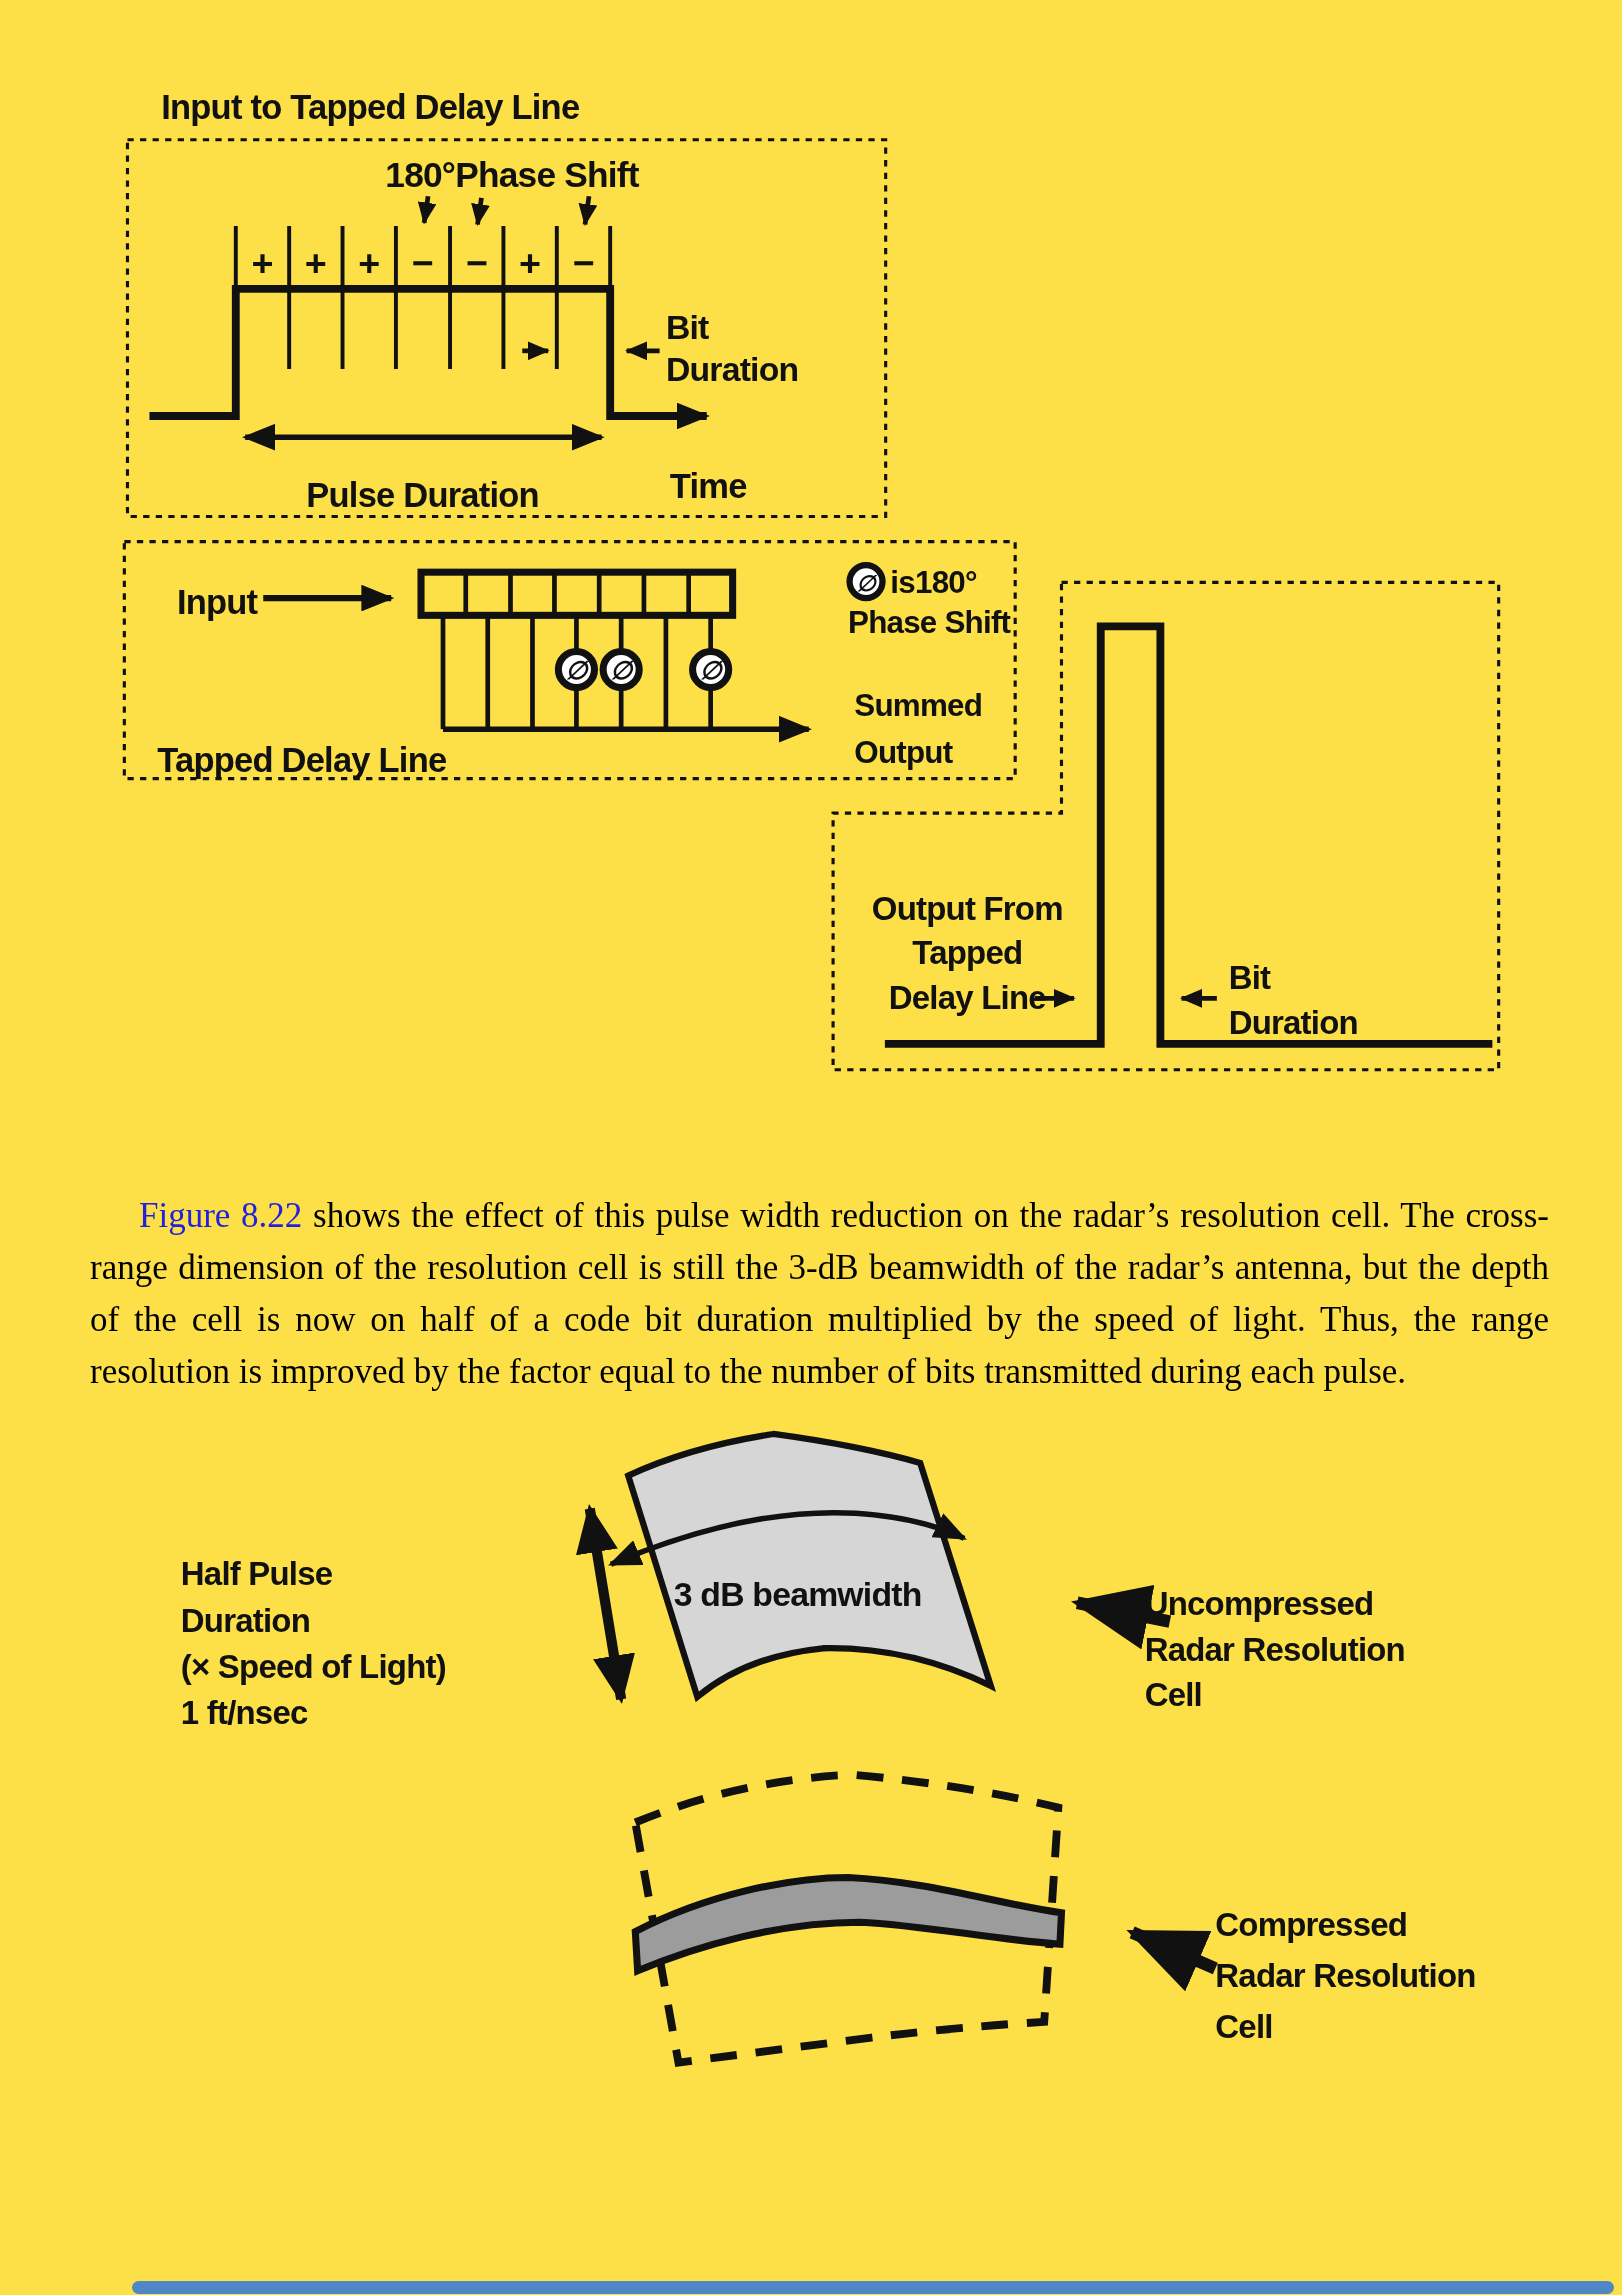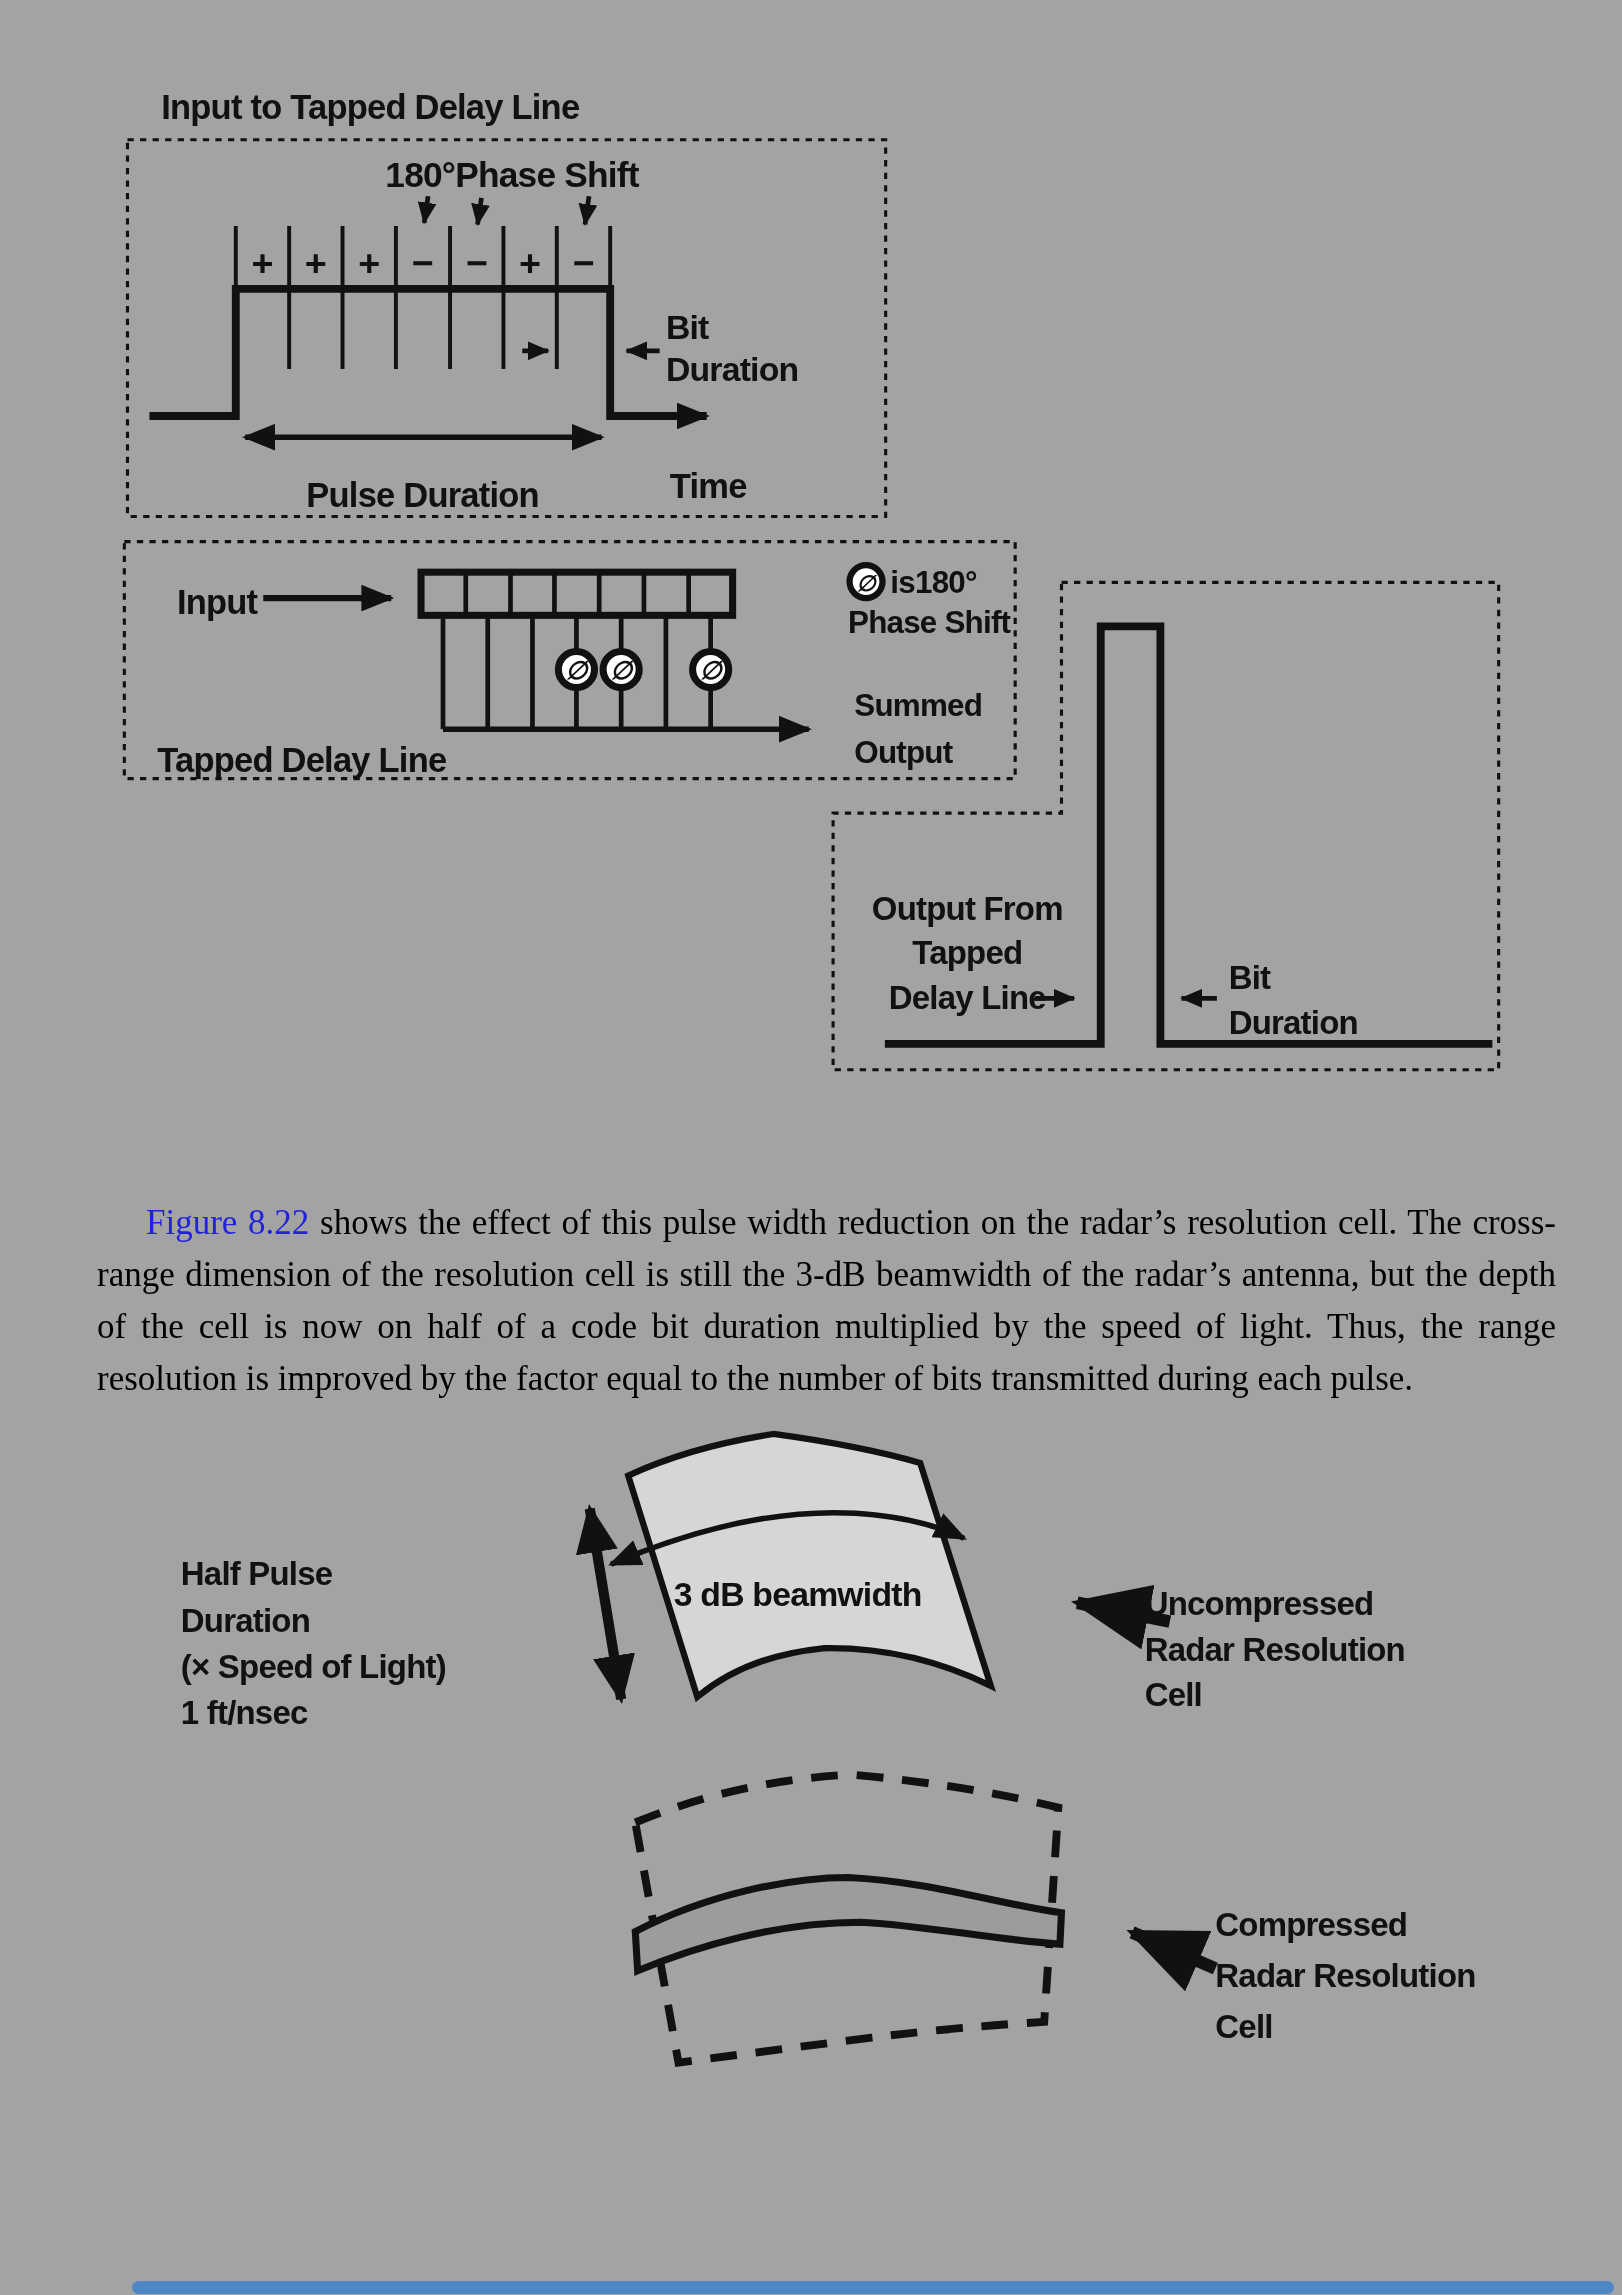--- a/index.html
+++ b/index.html
@@ -2,29 +2,29 @@
 <html style="font-size:12.6px"><head>
 <meta charset="utf-8">
 <style>
   html,body{margin:0;padding:0;background:#e8e8e8;}
   #page{position:relative;width:1623px;height:2295px;background:#ffffff;overflow:hidden;
         font-family:"Liberation Serif", serif;color:#111;}
   #diagram-svg{position:absolute;left:0;top:0;}
   .svg-label{font-family:"Liberation Sans", sans-serif;font-weight:bold;fill:#111;letter-spacing:-1px;}
   .caption{position:absolute;left:82px;width:1459px;font-size:28px;line-height:44px;color:#000;}
   .caption b{margin-right:23.6px;}
-  #body-paragraph{position:absolute;left:82px;top:1182px;width:1459px;margin:15px;
+  #body-paragraph{position:absolute;left:82px;top:1182px;width:1459px;margin:8px;
       font-size:35px;line-height:52px;text-align:justify;text-indent:49px;color:#000;}
   .xref-link{text-decoration:none;cursor:pointer;}
   #progress-bar{position:absolute;left:132px;top:2281px;width:1482px;height:13.3px;border-radius:7px;}
 </style>
 </head>
 <body>
 
-<div id="page" style="background: #a3a3a3;">
+<div id="page" style="background: #fde047;">
 
   <svg id="diagram-svg" width="1623" height="2295" viewBox="0 0 2067 2924" xmlns="http://www.w3.org/2000/svg">
     <defs>
       <marker id="aS" markerUnits="userSpaceOnUse" markerWidth="28" markerHeight="24" viewBox="0 0 28 24" refX="26" refY="12" orient="auto-start-reverse">
         <path d="M0,0 L28,12 L0,24 z" fill="#111"></path>
       </marker>
       <marker id="aM" markerUnits="userSpaceOnUse" markerWidth="42" markerHeight="34" viewBox="0 0 42 34" refX="38" refY="17" orient="auto-start-reverse">
         <path d="M0,0 L42,17 L0,34 z" fill="#111"></path>
       </marker>
       <marker id="aV" markerUnits="userSpaceOnUse" markerWidth="62" markerHeight="54" viewBox="0 0 62 54" refX="56" refY="27" orient="auto-start-reverse">

